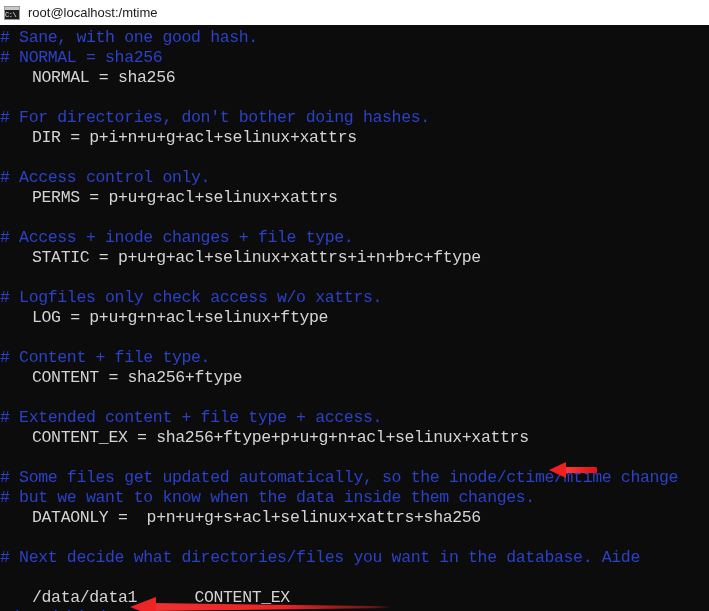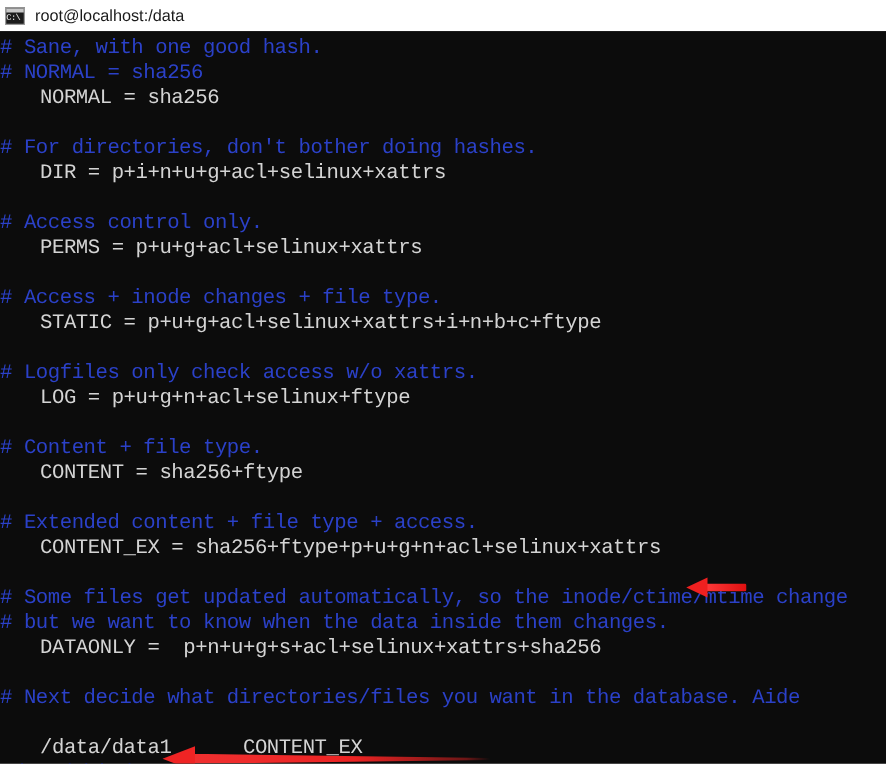--- a/index.html
+++ b/index.html
@@ -161,21 +161,21 @@
 <body>
 
 <div id="window">
 
   <div id="titlebar">
     <div id="title-icon">
       <div class="frame"></div>
       <div class="bar"></div>
       <div class="prompt">C:\</div>
     </div>
-    <div id="title-text">root@localhost:/data</div>
+    <div id="title-text">root@localhost:/mtime</div>
   </div>
 
   <div id="terminal">
     <div id="term-lines"><div class="tline c-comment"># Sane, with one good hash.</div><div class="tline c-comment"># NORMAL = sha256</div><div class="tline c-text">NORMAL = sha256</div><div class="tline c-text">&nbsp;</div><div class="tline c-comment"># For directories, don't bother doing hashes.</div><div class="tline c-text">DIR = p+i+n+u+g+acl+selinux+xattrs</div><div class="tline c-text">&nbsp;</div><div class="tline c-comment"># Access control only.</div><div class="tline c-text">PERMS = p+u+g+acl+selinux+xattrs</div><div class="tline c-text">&nbsp;</div><div class="tline c-comment"># Access + inode changes + file type.</div><div class="tline c-text">STATIC = p+u+g+acl+selinux+xattrs+i+n+b+c+ftype</div><div class="tline c-text">&nbsp;</div><div class="tline c-comment"># Logfiles only check access w/o xattrs.</div><div class="tline c-text">LOG = p+u+g+n+acl+selinux+ftype</div><div class="tline c-text">&nbsp;</div><div class="tline c-comment"># Content + file type.</div><div class="tline c-text">CONTENT = sha256+ftype</div><div class="tline c-text">&nbsp;</div><div class="tline c-comment"># Extended content + file type + access.</div><div class="tline c-text">CONTENT_EX = sha256+ftype+p+u+g+n+acl+selinux+xattrs</div><div class="tline c-text">&nbsp;</div><div class="tline c-comment"># Some files get updated automatically, so the inode/ctime/mtime change</div><div class="tline c-comment"># but we want to know when the data inside them changes.</div><div class="tline c-text">DATAONLY =  p+n+u+g+s+acl+selinux+xattrs+sha256</div><div class="tline c-text">&nbsp;</div><div class="tline c-comment"># Next decide what directories/files you want in the database. Aide</div><div class="tline c-text">&nbsp;</div><div class="tline c-text">/data/data1      CONTENT_EX</div><div class="tline c-comment">#/usr/sbin/      #</div></div>
 
     <div class="arrow" id="arrow-content-ex">
       <div class="shaft"></div>
       <div class="head"></div>
     </div>
 

